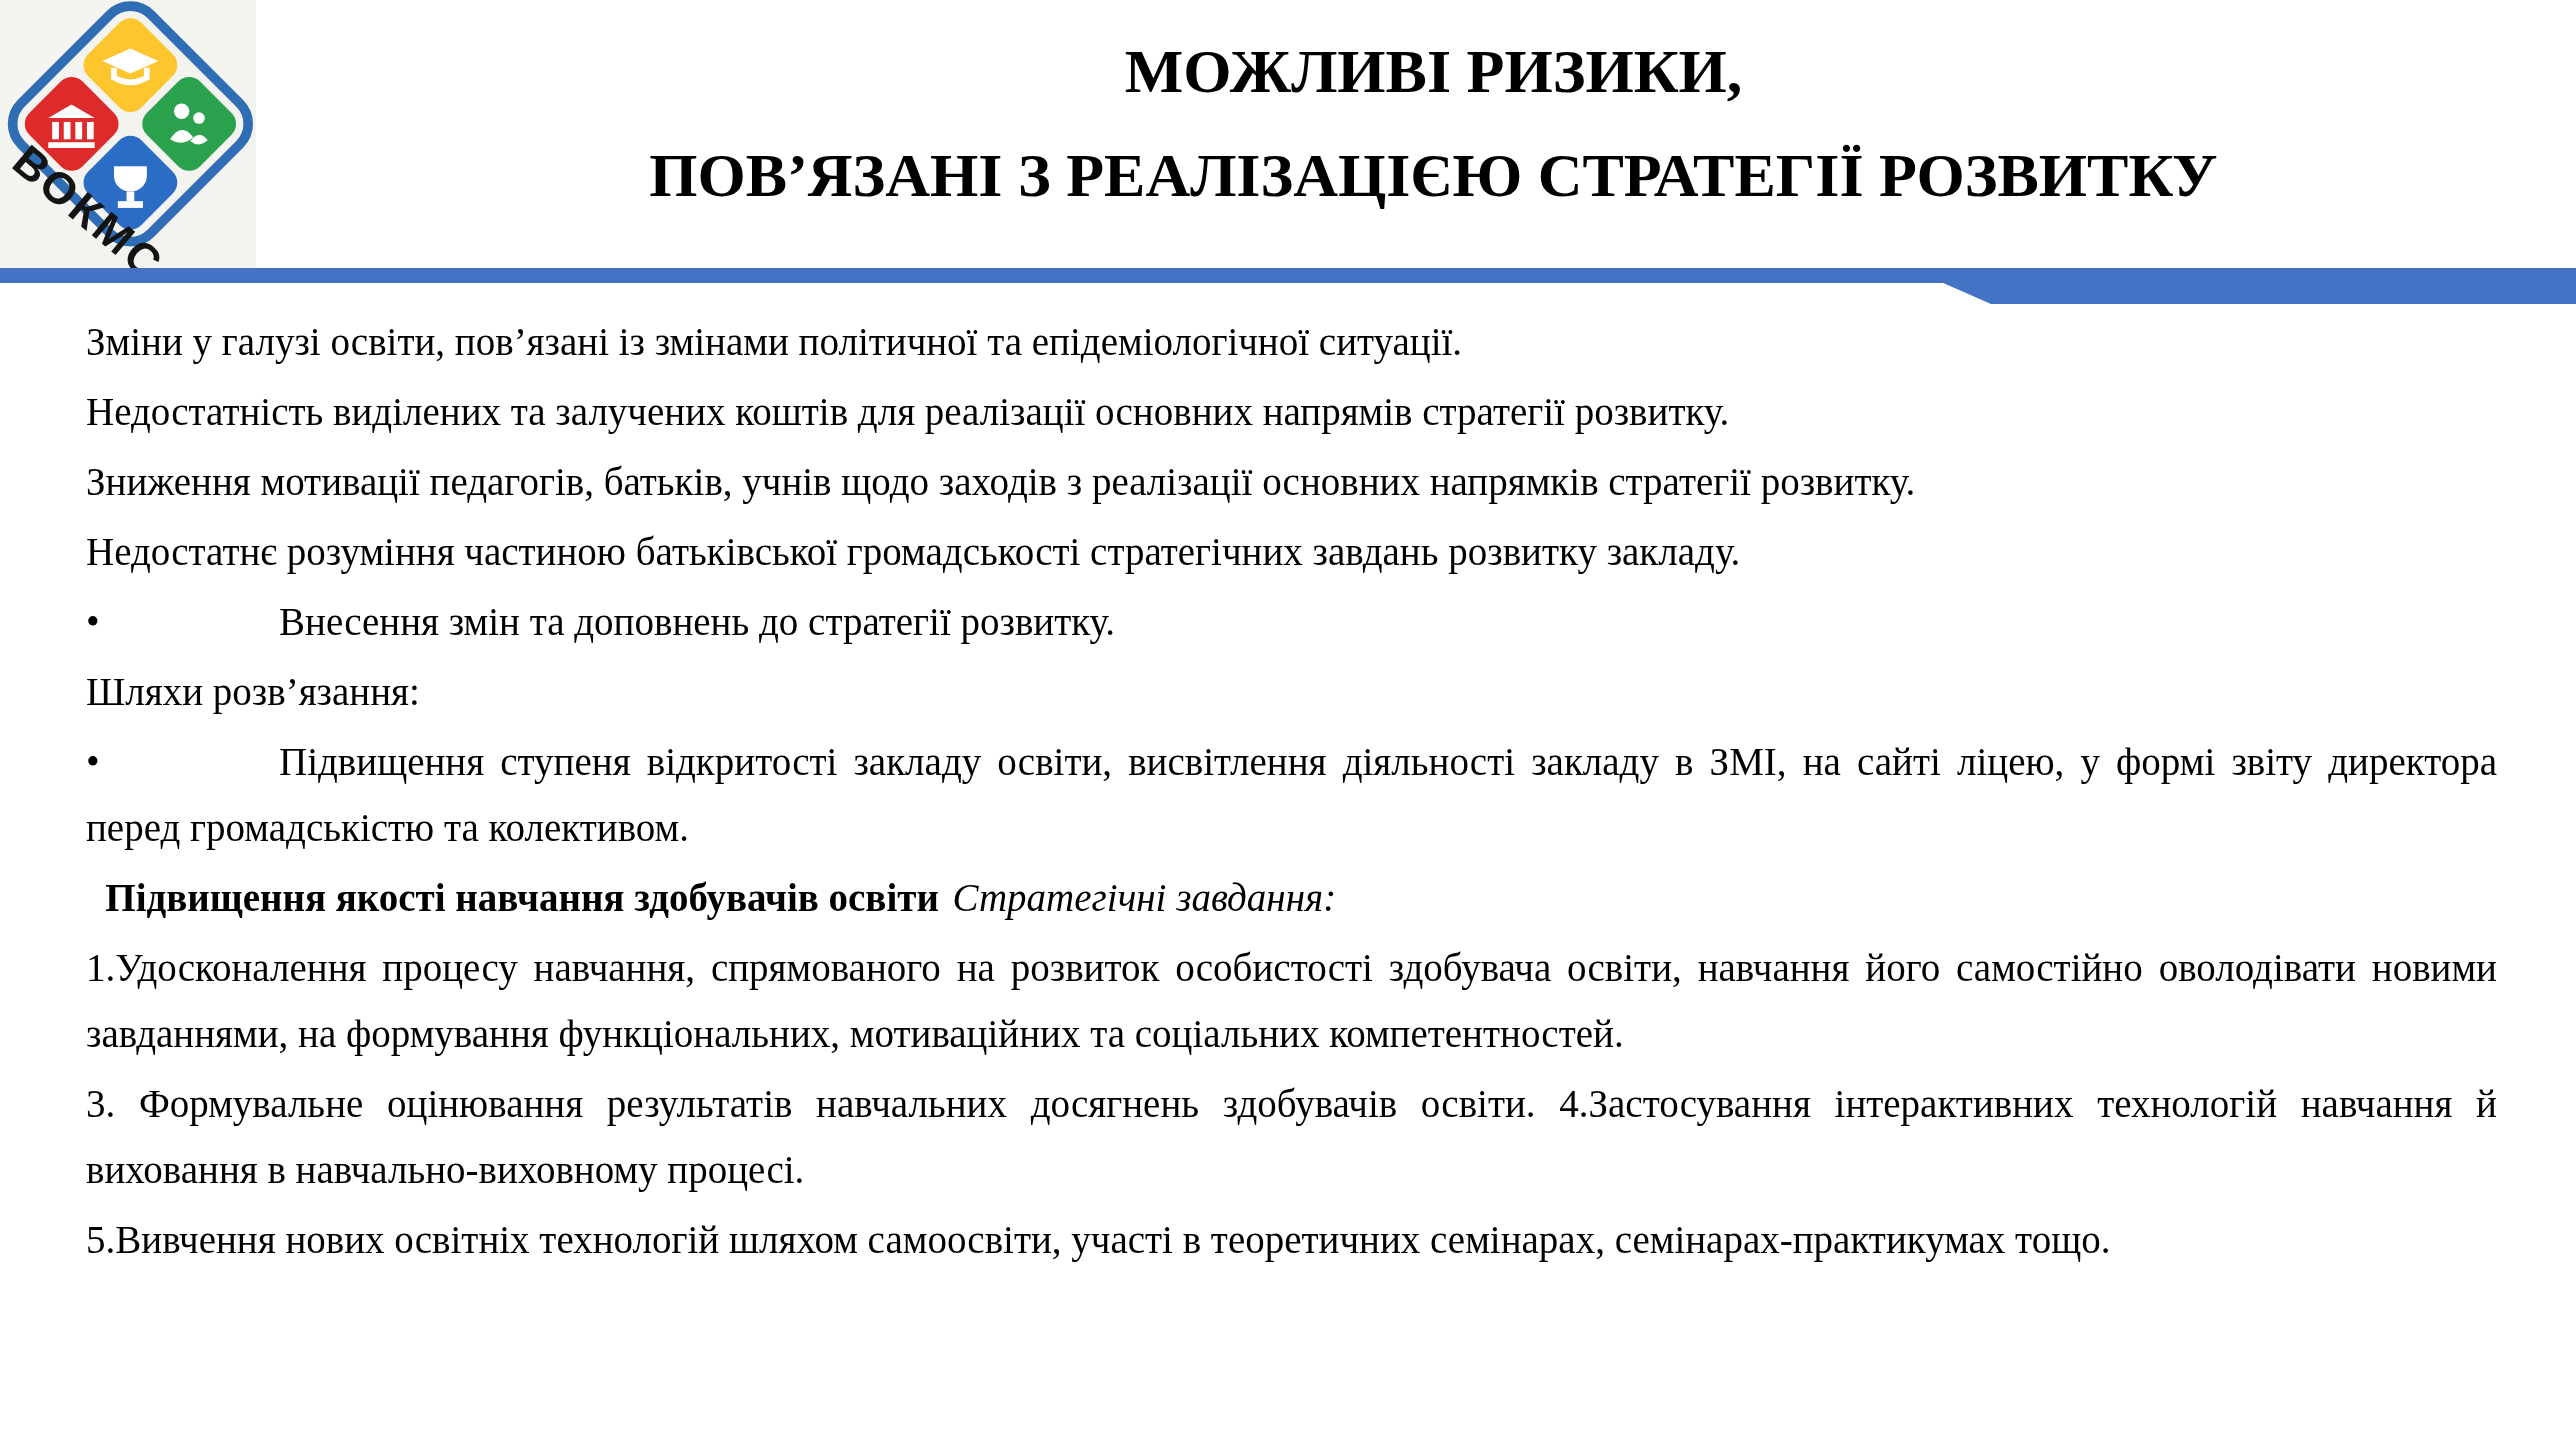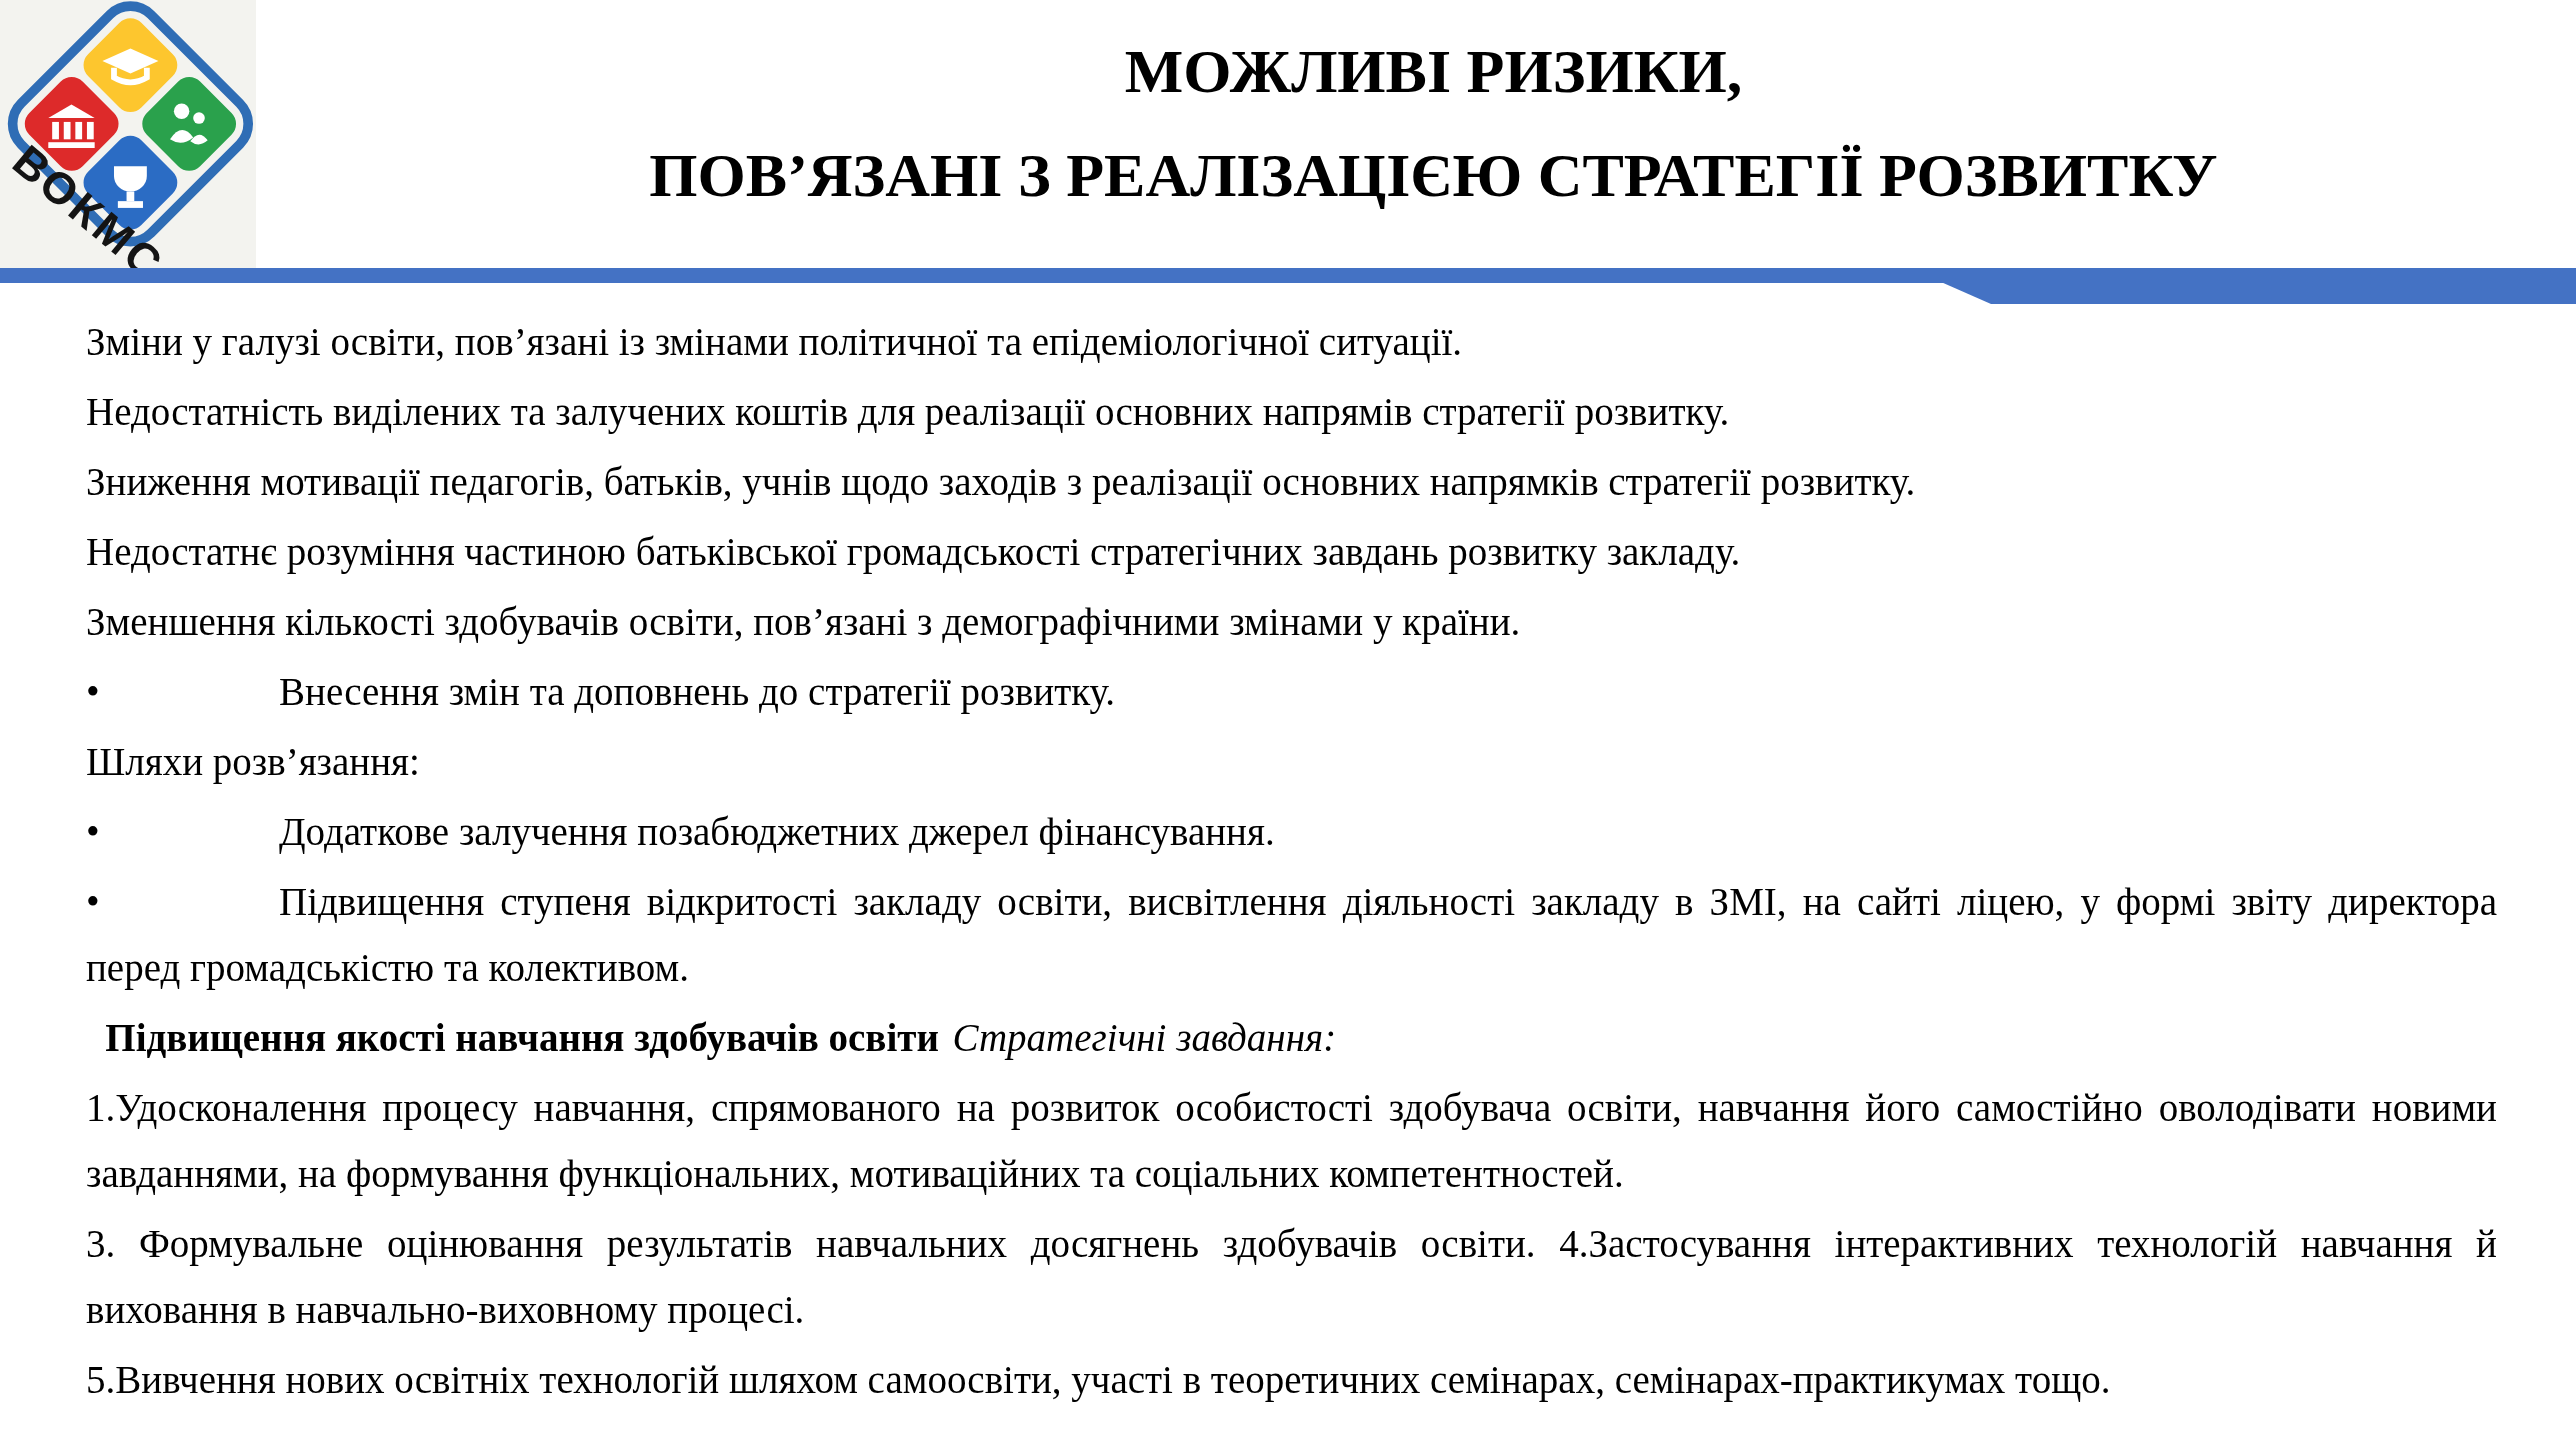--- a/index.html
+++ b/index.html
@@ -89,26 +89,24 @@
 </div>
 
 <div class="top-bar"></div>
 <div class="top-bar-thick"></div>
 
 <div class="content">
   <p>Зміни у галузі освіти, пов’язані із змінами політичної та епідеміологічної ситуації.</p>
   <p>Недостатність виділених та залучених коштів для реалізації основних напрямів стратегії розвитку.</p>
   <p>Зниження мотивації педагогів, батьків, учнів щодо заходів з реалізації основних напрямків стратегії розвитку.</p>
   <p>Недостатнє розуміння частиною батьківської громадськості стратегічних завдань розвитку закладу.</p>
-  <p>Зменшення кількості здобувачів освіти, пов’язані з демографічними змінами у країни.</p>
 
   <p><span class="bullet">•</span><span>Внесення змін та доповнень до стратегії розвитку.</span></p>
 
   <p>Шляхи розв’язання:</p>
-  <p><span class="bullet">•</span><span>Додаткове залучення позабюджетних джерел фінансування.</span></p>
   <p><span class="bullet">•</span><span>Підвищення ступеня відкритості закладу освіти, висвітлення діяльності закладу в ЗМІ, на сайті ліцею, у формі звіту директора перед громадськістю та колективом.</span></p>
 
   <p class="subheading">
     <span class="bold">Підвищення якості навчання здобувачів освіти</span><span class="ital">Стратегічні завдання:</span>
   </p>
 
   <p>1.Удосконалення процесу навчання, спрямованого на розвиток особистості здобувача освіти, навчання його самостійно оволодівати новими завданнями, на формування функціональних, мотиваційних та соціальних компетентностей.</p>
   <p>3. Формувальне оцінювання результатів навчальних досягнень здобувачів освіти. 4.Застосування інтерактивних технологій навчання й виховання в навчально-виховному процесі.</p>
   <p>5.Вивчення нових освітніх технологій шляхом самоосвіти, участі в теоретичних семінарах, семінарах-практикумах тощо.</p>
 </div>

